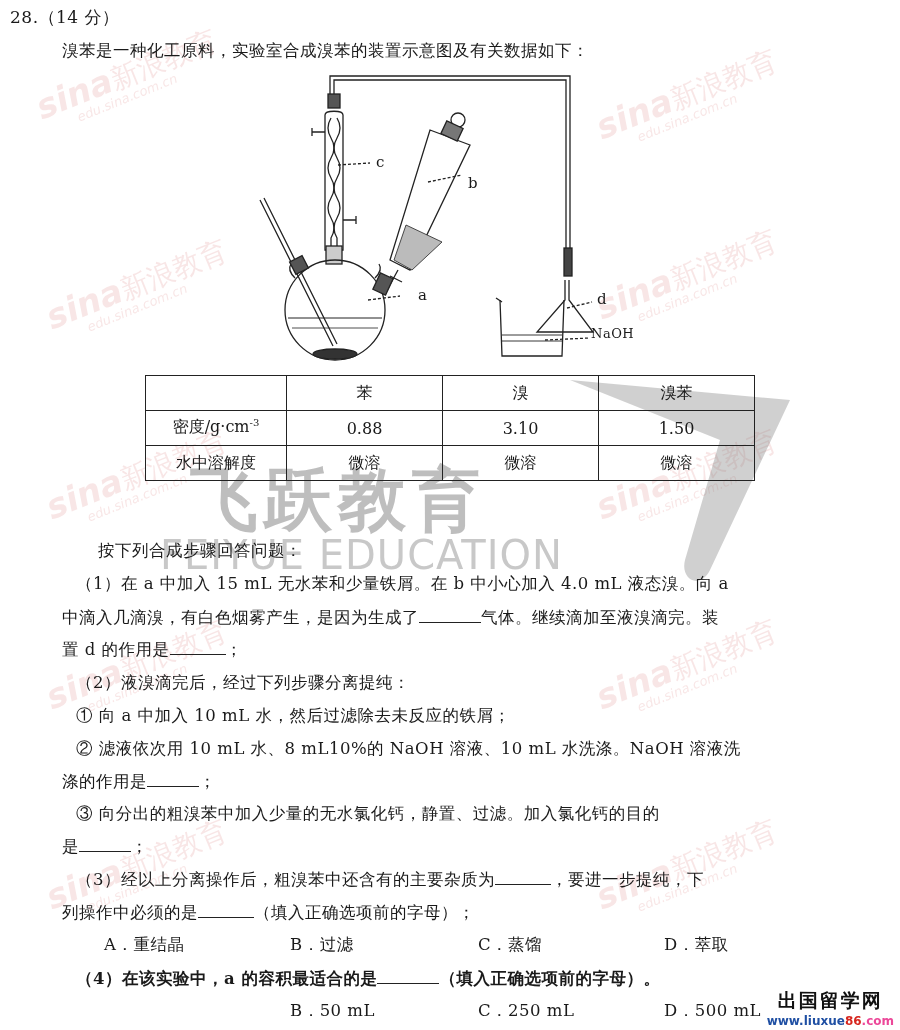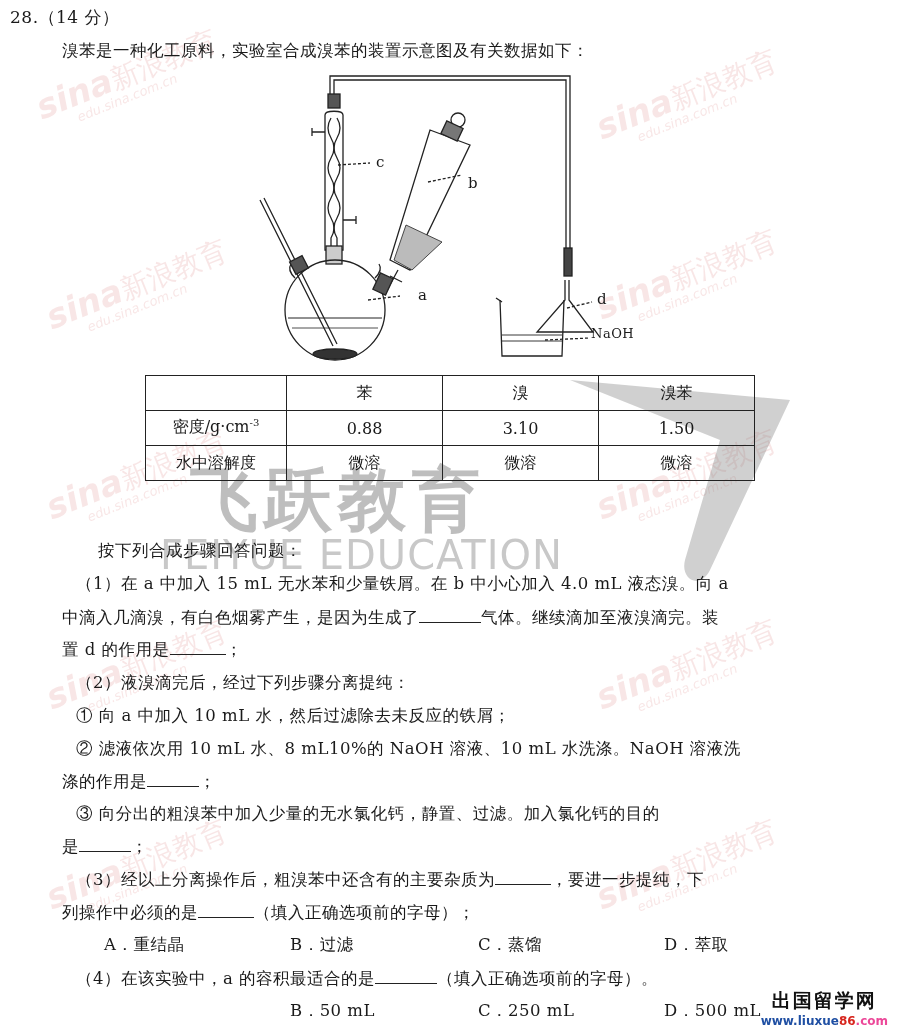--- a/index.html
+++ b/index.html
@@ -12,21 +12,21 @@
       transform:rotate(-22deg);transform-origin:left top;pointer-events:none;white-space:nowrap;}
   .wm .brand{font-size:34px;font-weight:bold;font-style:italic;}
   .wm .cn{font-size:28px;}
   .wm .url{display:block;font-size:13px;margin-left:34px;margin-top:-6px;font-style:italic;}
   .big-wm{position:absolute;font-family:"DejaVu Sans",sans-serif;color:rgba(110,110,110,0.45);pointer-events:none;}
   table.data{position:absolute;left:145px;top:375px;width:610px;border-collapse:collapse;
              font-size:16px;}
   table.data td{border:1.2px solid #222;height:34px;text-align:center;padding:0;}
   table.data td.rowhead{width:140px;}
   sup{font-size:10px;}
-  .logo{position:absolute;right:12px;bottom:2px;text-align:center;font-family:"DejaVu Sans",sans-serif;}
+  .logo{position:absolute;right:6px;bottom:2px;text-align:center;font-family:"DejaVu Sans",sans-serif;}
   .logo .t{font-size:19px;font-weight:bold;color:#111;letter-spacing:2px;}
   .logo .u{font-size:12px;color:#1f4fa3;font-weight:bold;}
   .logo .u span{color:#d7261e;}
 </style>
 </head>
 <body>
 
 <div class="wm" style="left:30px;top:90px;"><span class="brand">sina</span><span class="cn">新浪教育</span><span class="url">edu.sina.com.cn</span></div>
 <div class="wm" style="left:590px;top:110px;"><span class="brand">sina</span><span class="cn">新浪教育</span><span class="url">edu.sina.com.cn</span></div>
 <div class="wm" style="left:40px;top:300px;"><span class="brand">sina</span><span class="cn">新浪教育</span><span class="url">edu.sina.com.cn</span></div>
@@ -140,21 +140,21 @@
 <div class="line" style="left:76px;top:868px;">
   <span>（3）经以上分离操作后，粗溴苯中还含有的主要杂质为</span><span class="blank" style="width:56px;"></span><span>，要进一步提纯，下</span>
 </div>
 <div class="line" style="left:62px;top:901px;">
   <span>列操作中必须的是</span><span class="blank" style="width:56px;"></span><span>（填入正确选项前的字母）；</span>
 </div>
 <div class="line" style="left:104px;top:934px;">A．重结晶</div>
 <div class="line" style="left:290px;top:934px;">B．过滤</div>
 <div class="line" style="left:478px;top:934px;">C．蒸馏</div>
 <div class="line" style="left:664px;top:934px;">D．萃取</div>
-<div class="line" style="left:76px;top:967px;">
+<div class="line" style="left:76px;top:967px;font-weight:bold;">
   <span>（4）在该实验中，a 的容积最适合的是</span><span class="blank" style="width:62px;"></span><span>（填入正确选项前的字母）。</span>
 </div>
 <div class="line" style="left:104px;top:1000px;margin-top:38px;">A．25 mL</div>
 <div class="line" style="left:290px;top:1000px;">B．50 mL</div>
 <div class="line" style="left:478px;top:1000px;">C．250 mL</div>
 <div class="line" style="left:664px;top:1000px;">D．500 mL</div>
 
 <div class="logo">
   <div class="t">出国留学网</div>
   <div class="u"><span style="color:#1f4fa3">www.liuxue</span><span>86</span><span style="color:#ec4899">.com</span></div>

